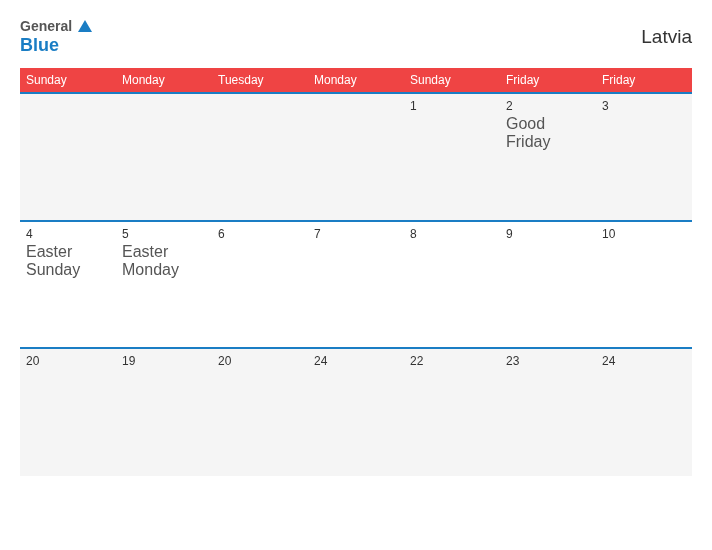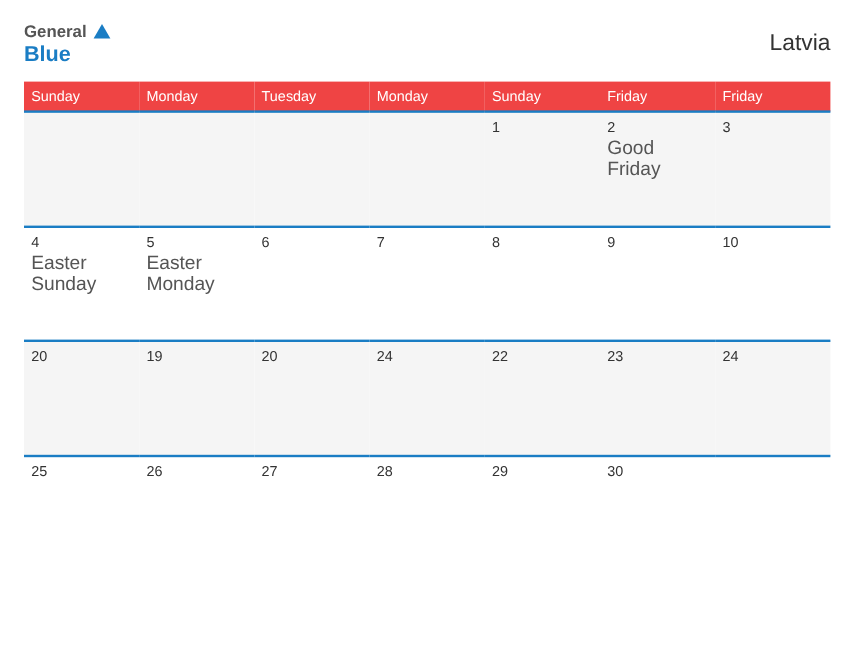--- a/index.html
+++ b/index.html
@@ -218,36 +218,15 @@
           <td>
             <span class="day-number">22</span>
           </td>
           <td>
             <span class="day-number">23</span>
           </td>
           <td>
             <span class="day-number">24</span>
           </td>
         </tr>
-        <tr>
-          <td>
-            <span class="day-number">25</span>
-          </td>
-          <td>
-            <span class="day-number">26</span>
-          </td>
-          <td>
-            <span class="day-number">27</span>
-          </td>
-          <td>
-            <span class="day-number">28</span>
-          </td>
-          <td>
-            <span class="day-number">29</span>
-          </td>
-          <td>
-            <span class="day-number">30</span>
-          </td>
-          <td></td>
-        </tr>
       </tbody>
   </table>
 </div>
 
 </body></html>

